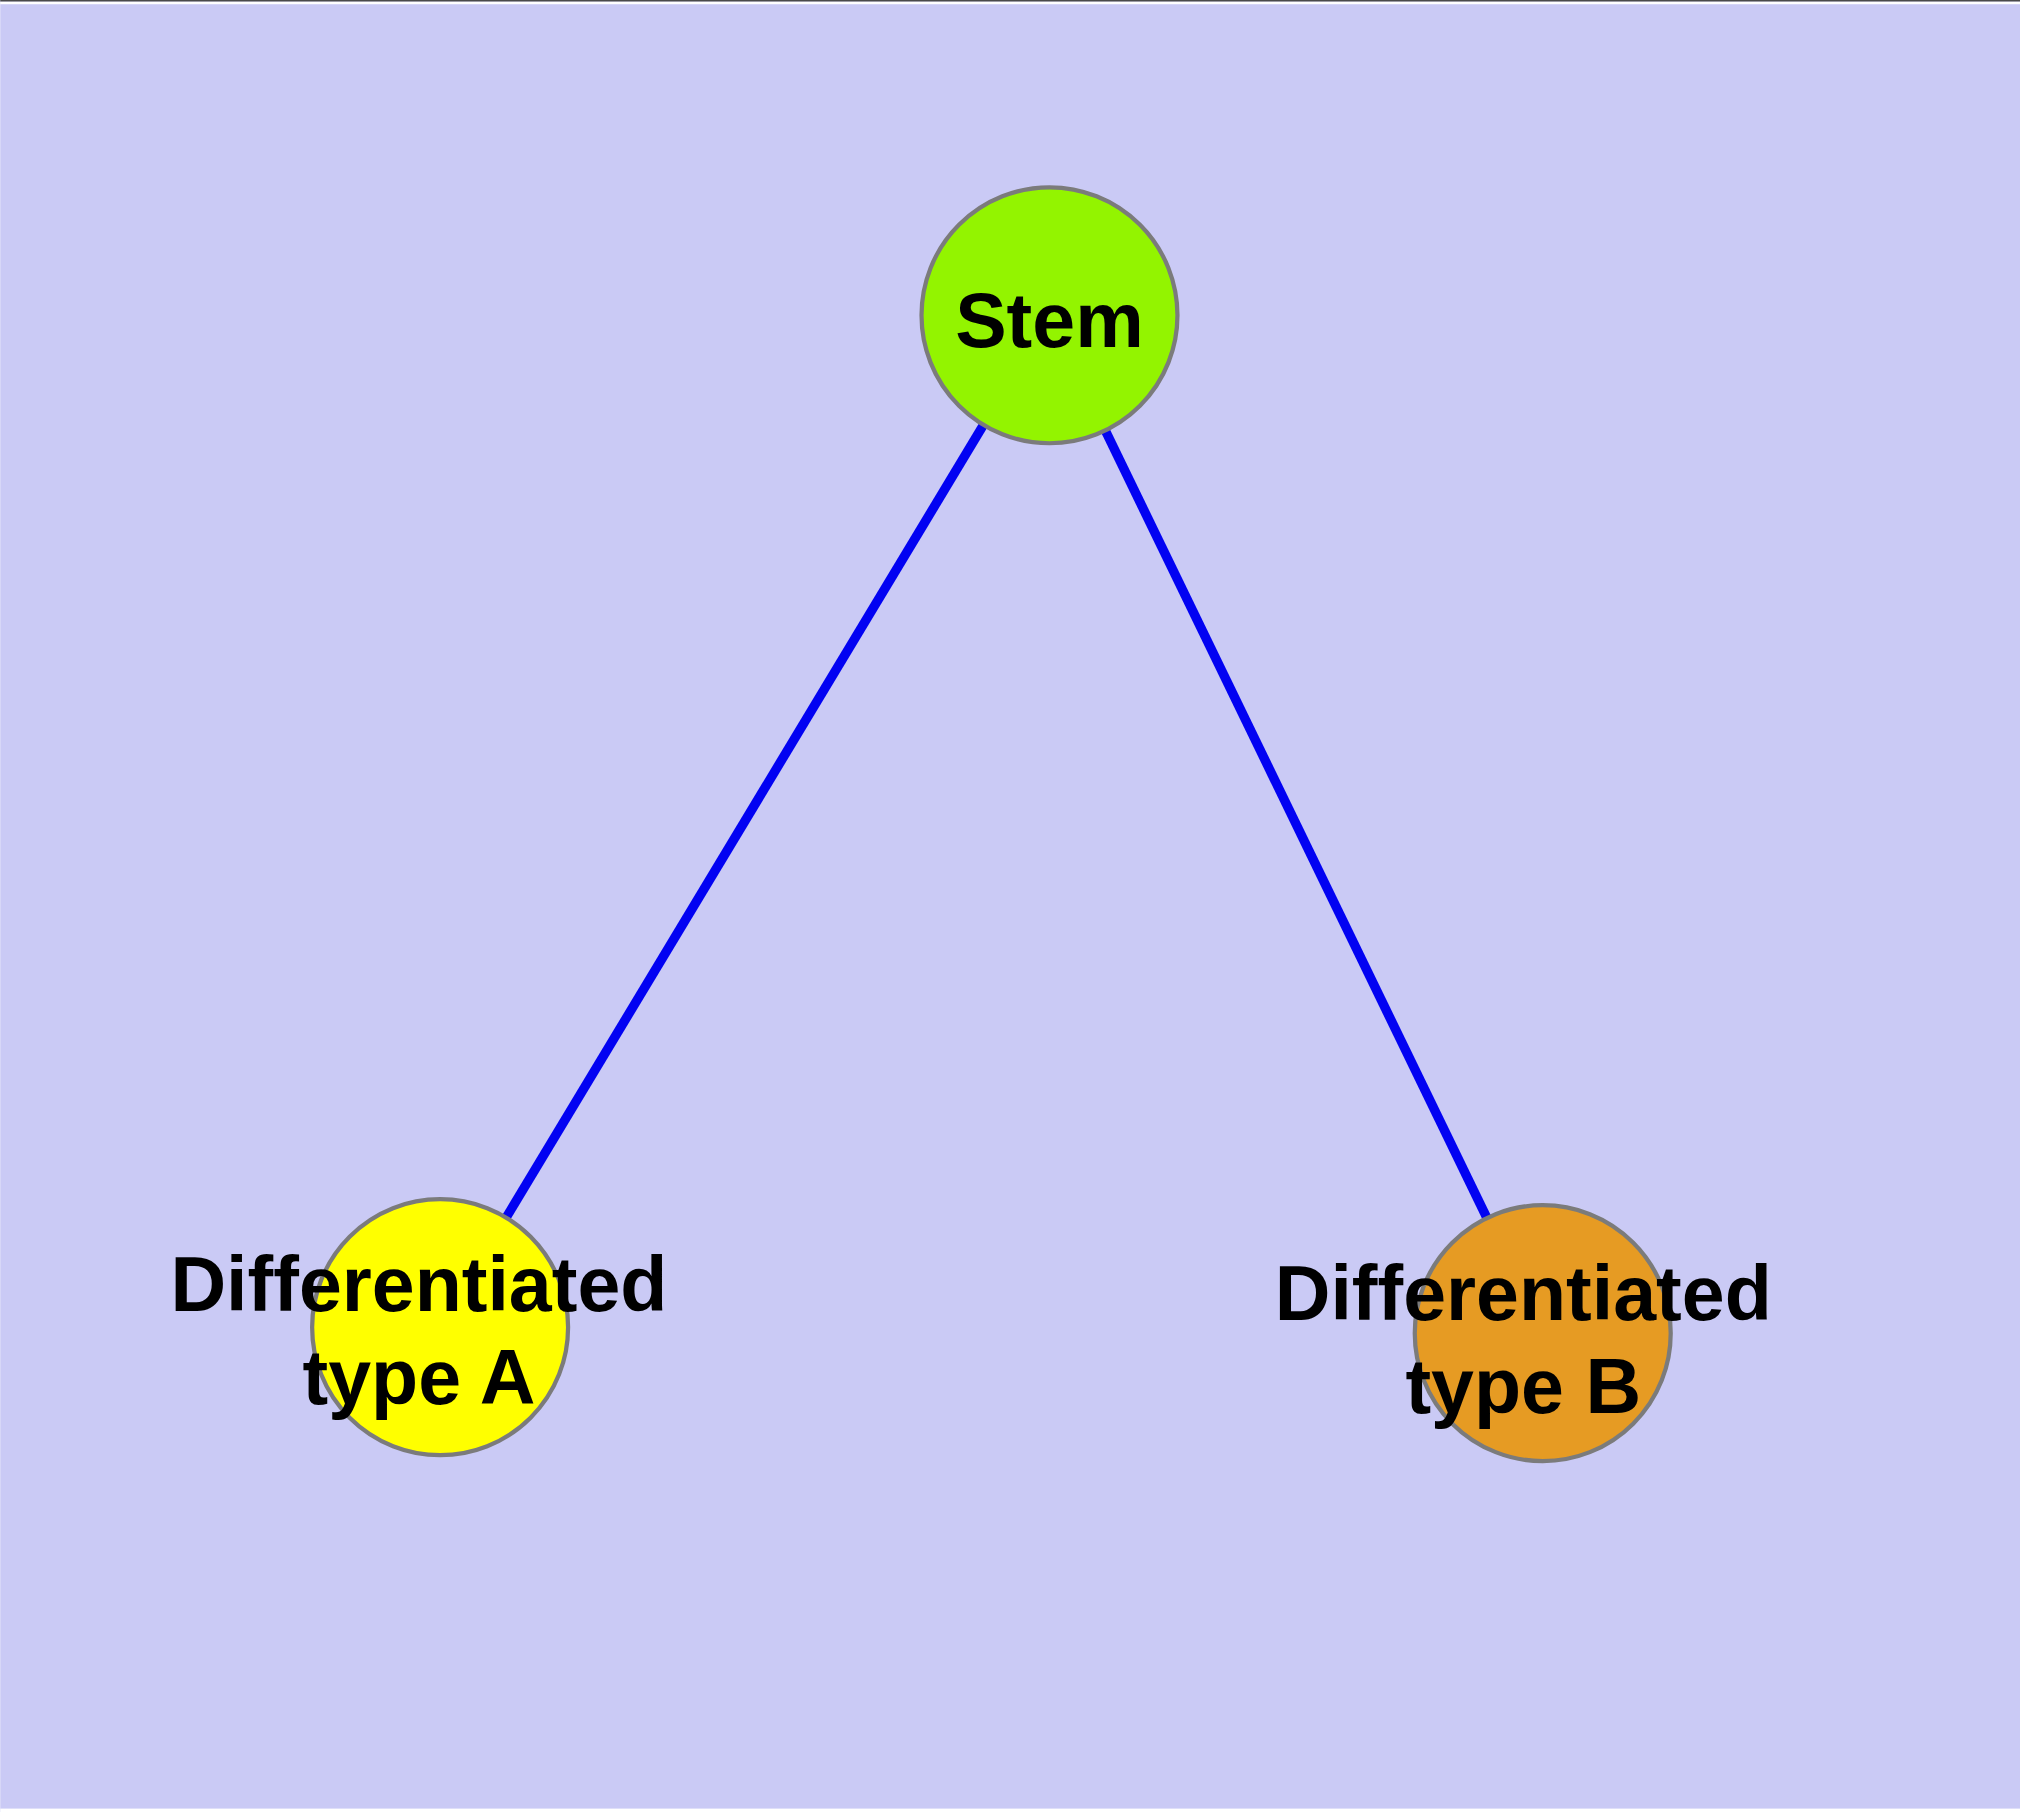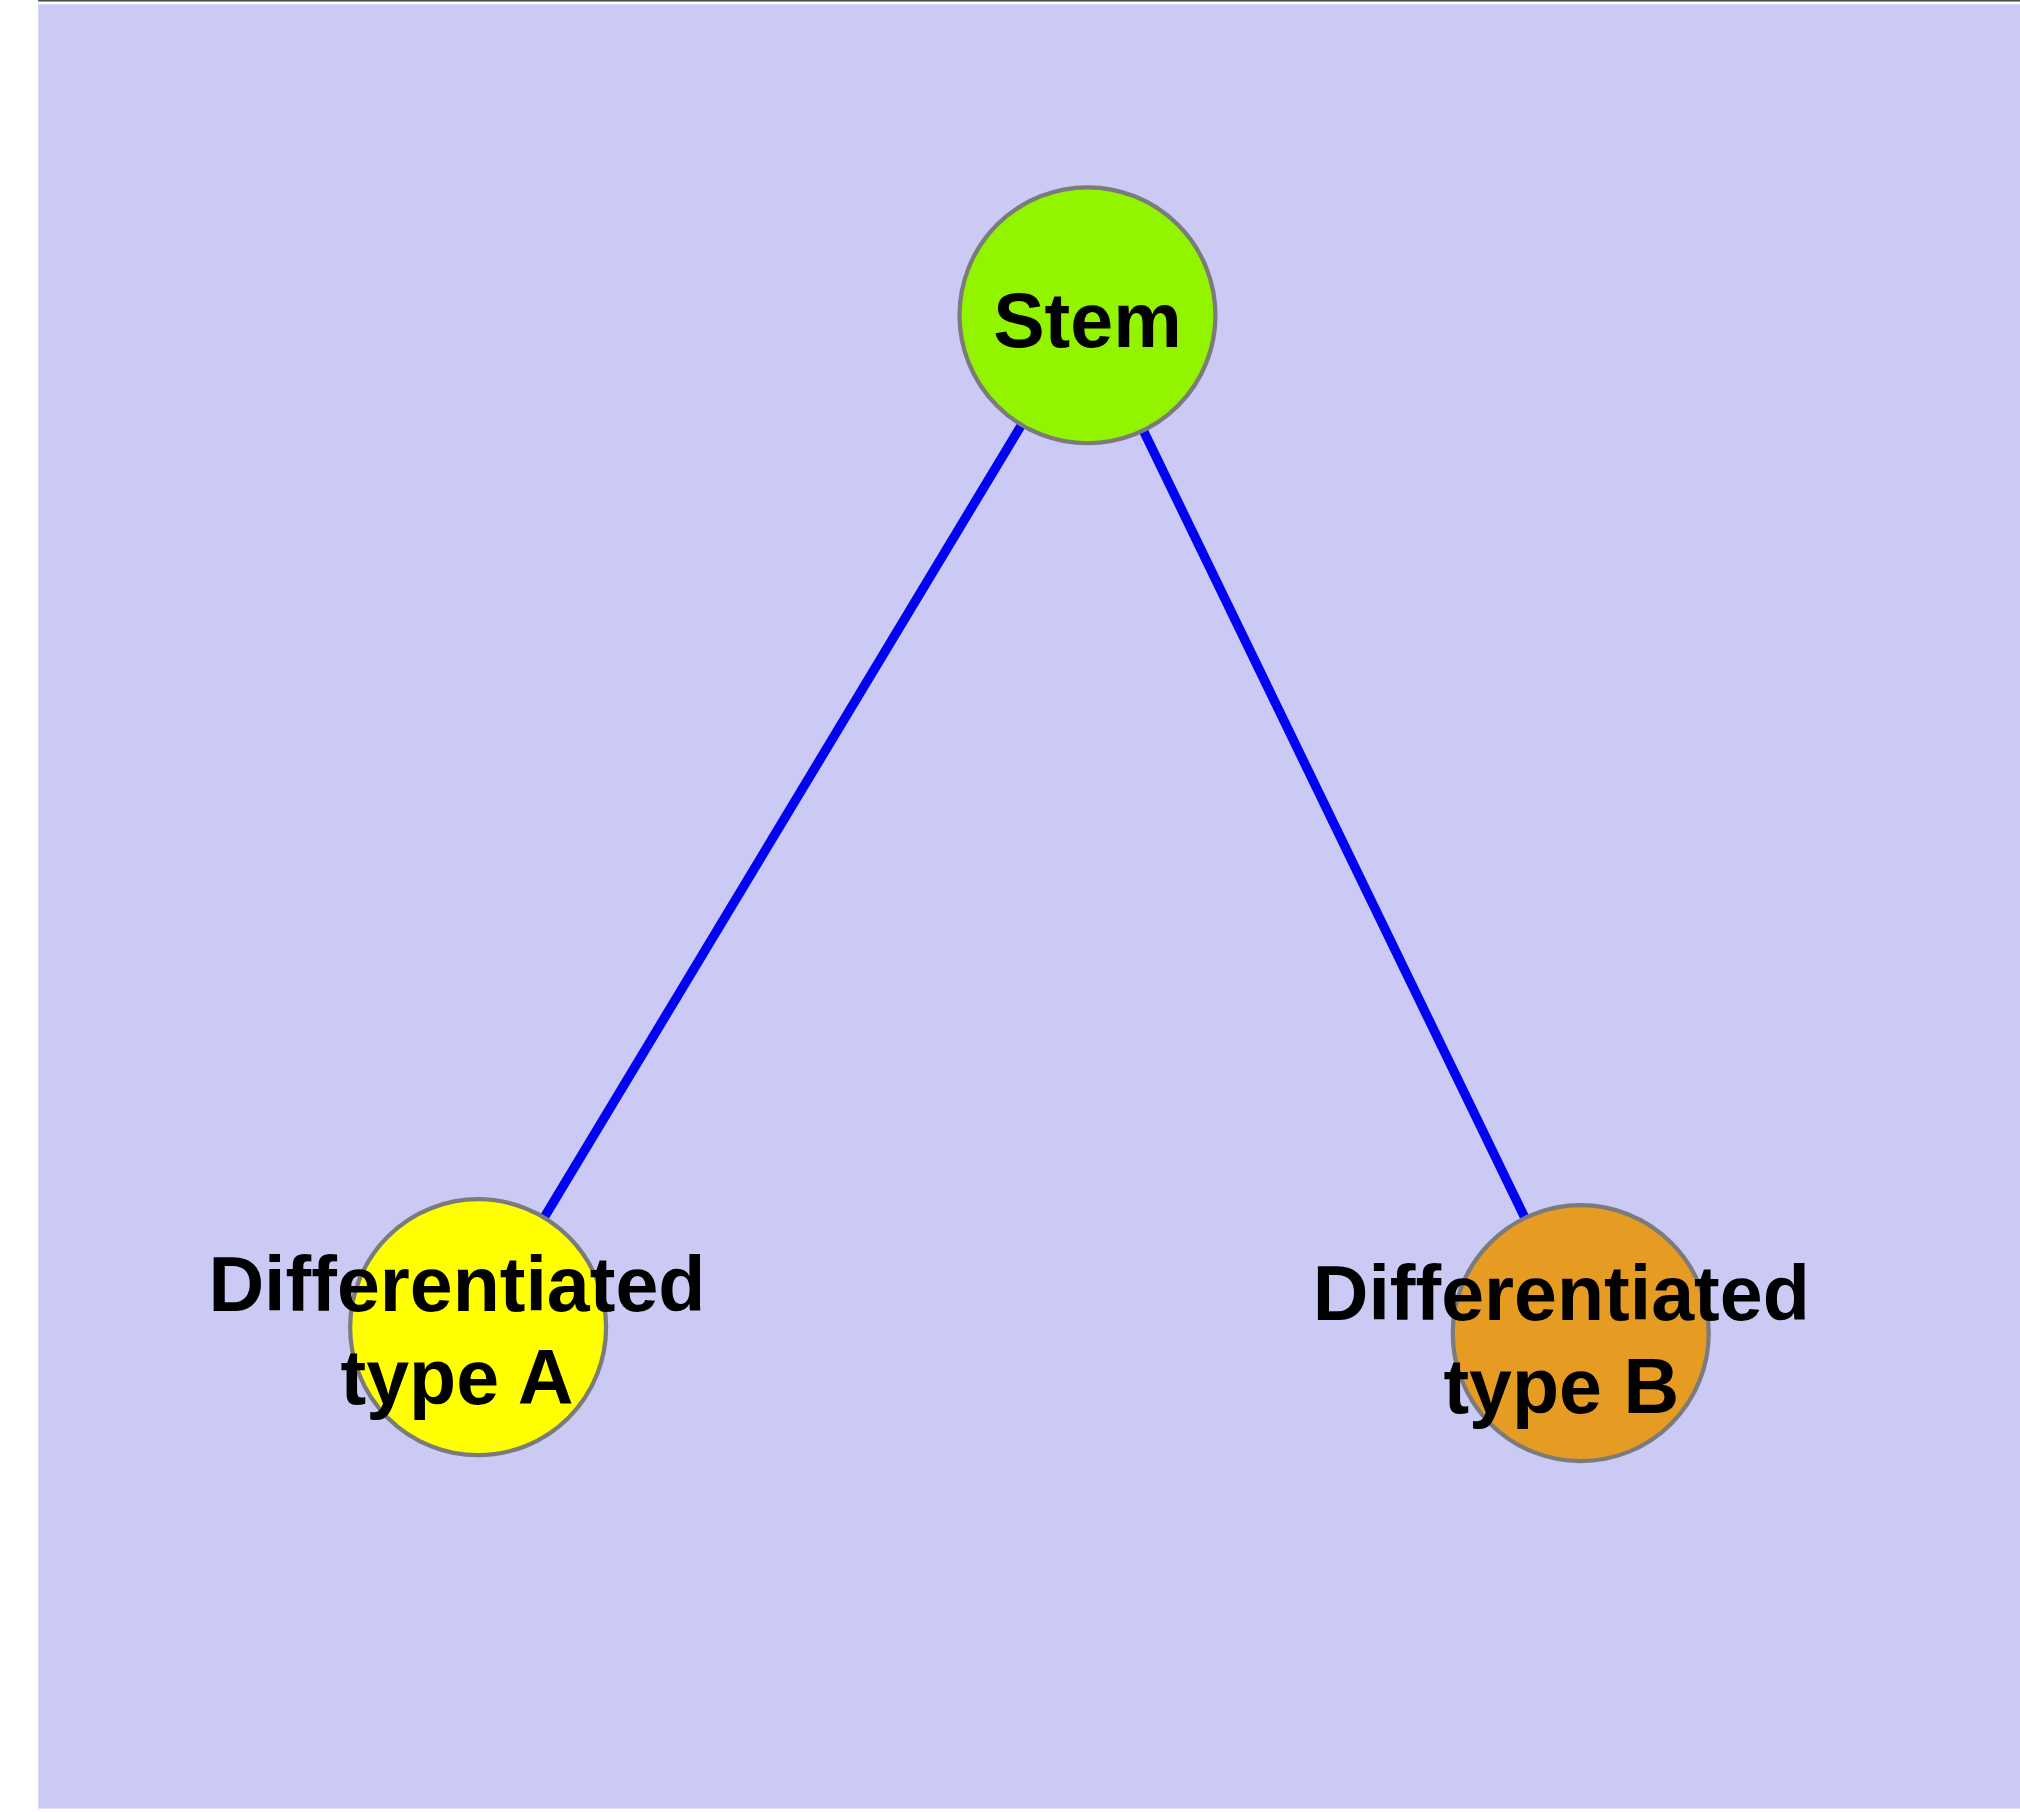--- a/index.html
+++ b/index.html
@@ -7,21 +7,20 @@
     padding: 0;
     width: 2021px;
     height: 1812px;
     overflow: hidden;
     background: #ffffff;
   }
   .canvas-wrap {
     position: relative;
     width: 1653px;
     height: 1812px;
-    margin-left: 38px;
   }
   svg.graph {
     position: absolute;
     top: 0;
     left: 0;
     display: block;
   }
   text.node-label {
     font-family: "Liberation Sans", sans-serif;
     font-weight: bold;

